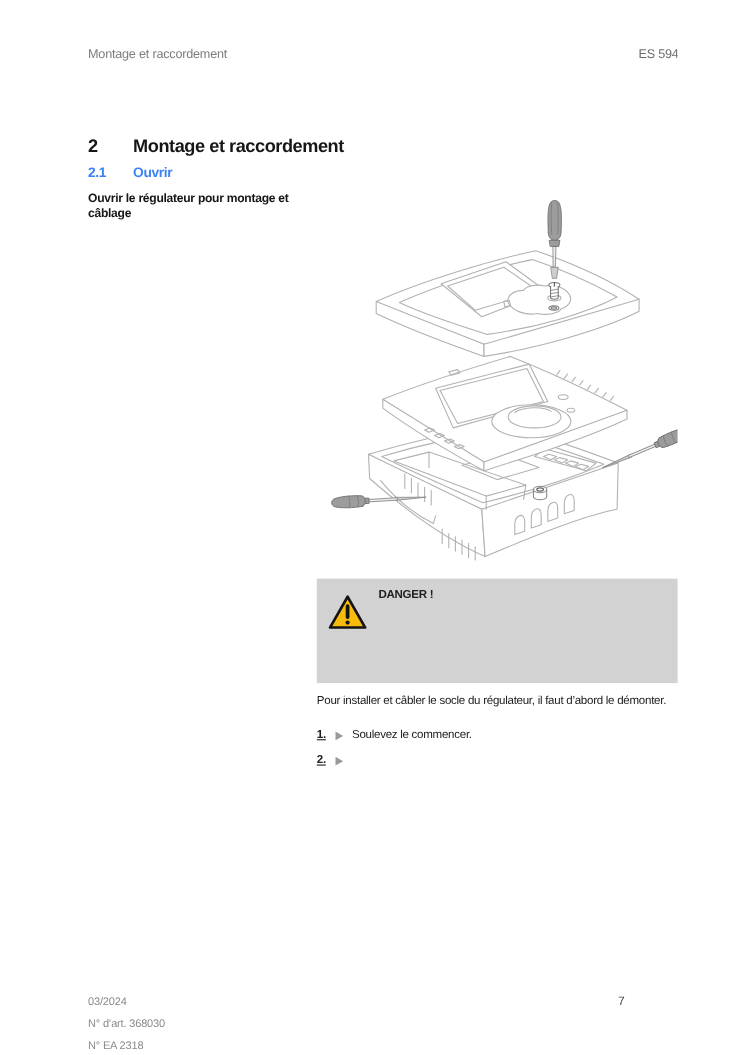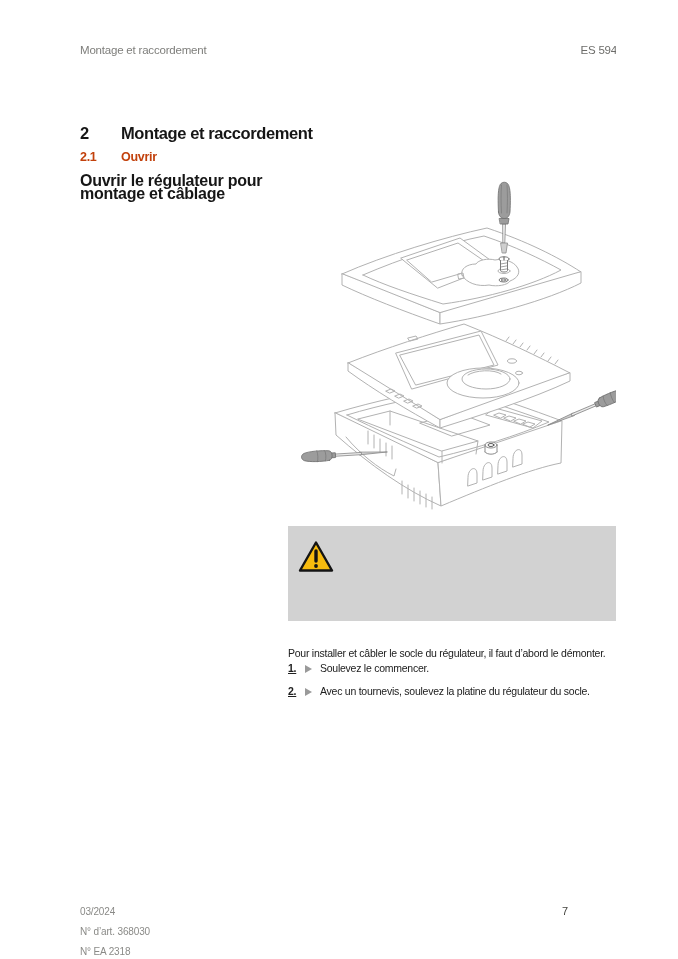--- a/index.html
+++ b/index.html
@@ -9,35 +9,35 @@
   }
   
   .hdr{position:absolute;top:44px;left:80px;width:550px;display:flex;justify-content:space-between;
        font-size:11.5px;letter-spacing:-0.2px;color:#7e7e7b;}
   .hdr .doc-code{color:#6d6d6a;text-align:right;}
   
   .h1{position:absolute;top:124px;left:80px;display:flex;font-size:16.5px;font-weight:bold;
       letter-spacing:-0.4px;color:#161616;}
   .h1 .num{width:41px;}
   .h2{position:absolute;top:150px;left:80px;display:flex;font-size:12.5px;font-weight:bold;
-      letter-spacing:-0.3px;color:#c2410c;}
+      letter-spacing:-0.3px;color:#3b82f6;}
   .h2 .num{width:41px;}
-  .margin-note{position:absolute;top:175px;left:80px;width:192px;font-size:16px;font-weight:bold;
+  .margin-note{position:absolute;top:175px;left:80px;width:192px;font-size:11px;font-weight:bold;
       line-height:12.5px;letter-spacing:-0.25px;color:#161616;}
   
   .figure{position:absolute;left:290px;top:175px;width:388px;height:340px;}
   
   .warnbox{position:absolute;left:288px;top:526px;width:342px;height:95px;background:#d2d2d2;}
   .warnbox .tri{position:absolute;left:10px;top:14px;width:36px;height:33px;}
   .warnbox .content{position:absolute;left:56px;top:9px;right:12px;font-size:10.5px;
       line-height:13.4px;letter-spacing:-0.25px;color:#202020;}
   .warnbox .title{font-weight:bold;margin-bottom:1px;}
   
   .para{position:absolute;left:288px;top:631px;width:318px;font-size:10.5px;line-height:13.5px;
-      letter-spacing:-0.25px;color:#202020;margin-top:16px;}
+      letter-spacing:-0.25px;color:#202020;}
   .step{position:absolute;left:288px;display:flex;align-items:baseline;font-size:10.5px;
       letter-spacing:-0.25px;color:#202020;}
   .step.s1{top:662px;}
   .step.s2{top:684.5px;}
   .step .num{font-weight:bold;text-decoration:underline;width:14px;}
   .step .arrow{width:0;height:0;border-left:7px solid #9a9a9a;border-top:4px solid transparent;
       border-bottom:4px solid transparent;margin:0 8px 0 3px;align-self:center;position:relative;top:1px;}
   .step .txt{white-space:nowrap;}
   
   .ftr-left{position:absolute;left:80px;top:906px;display:flex;gap:9px;font-size:10px;
@@ -172,34 +172,34 @@
     </svg>
   </div>
 
   <div class="warnbox">
     <svg class="tri" viewBox="0 0 36 33">
       <path d="M18,2.5 L34,30.5 L2,30.5 Z" fill="#f7bb0e" stroke="#141414" stroke-width="2.4" stroke-linejoin="round"></path>
       <path d="M18,11 L18,21" stroke="#141414" stroke-width="3.4" stroke-linecap="round"></path>
       <circle cx="18" cy="26" r="1.9" fill="#141414"></circle>
     </svg>
     <div class="content">
+      <div class="title">DANGER !</div>
     </div>
   </div>
 
   <div class="para">Pour installer et câbler le socle du régulateur, il faut d’abord le démonter.</div>
 
   <div class="step s1">
     <span class="num">1.</span>
     <span class="arrow"></span>
     <span class="txt">Soulevez le commencer.</span>
   </div>
   <div class="step s2">
     <span class="num">2.</span>
     <span class="arrow"></span>
-    <span class="txt">Avec un tournevis, soulevez la platine du régulateur du socle.</span>
   </div>
 
   <div class="ftr-left">
     <span>03/2024</span>
     <span>N° d’art. 368030</span>
     <span>N° EA 2318</span>
   </div>
   <div class="page-num">7</div>
 
 </div>

